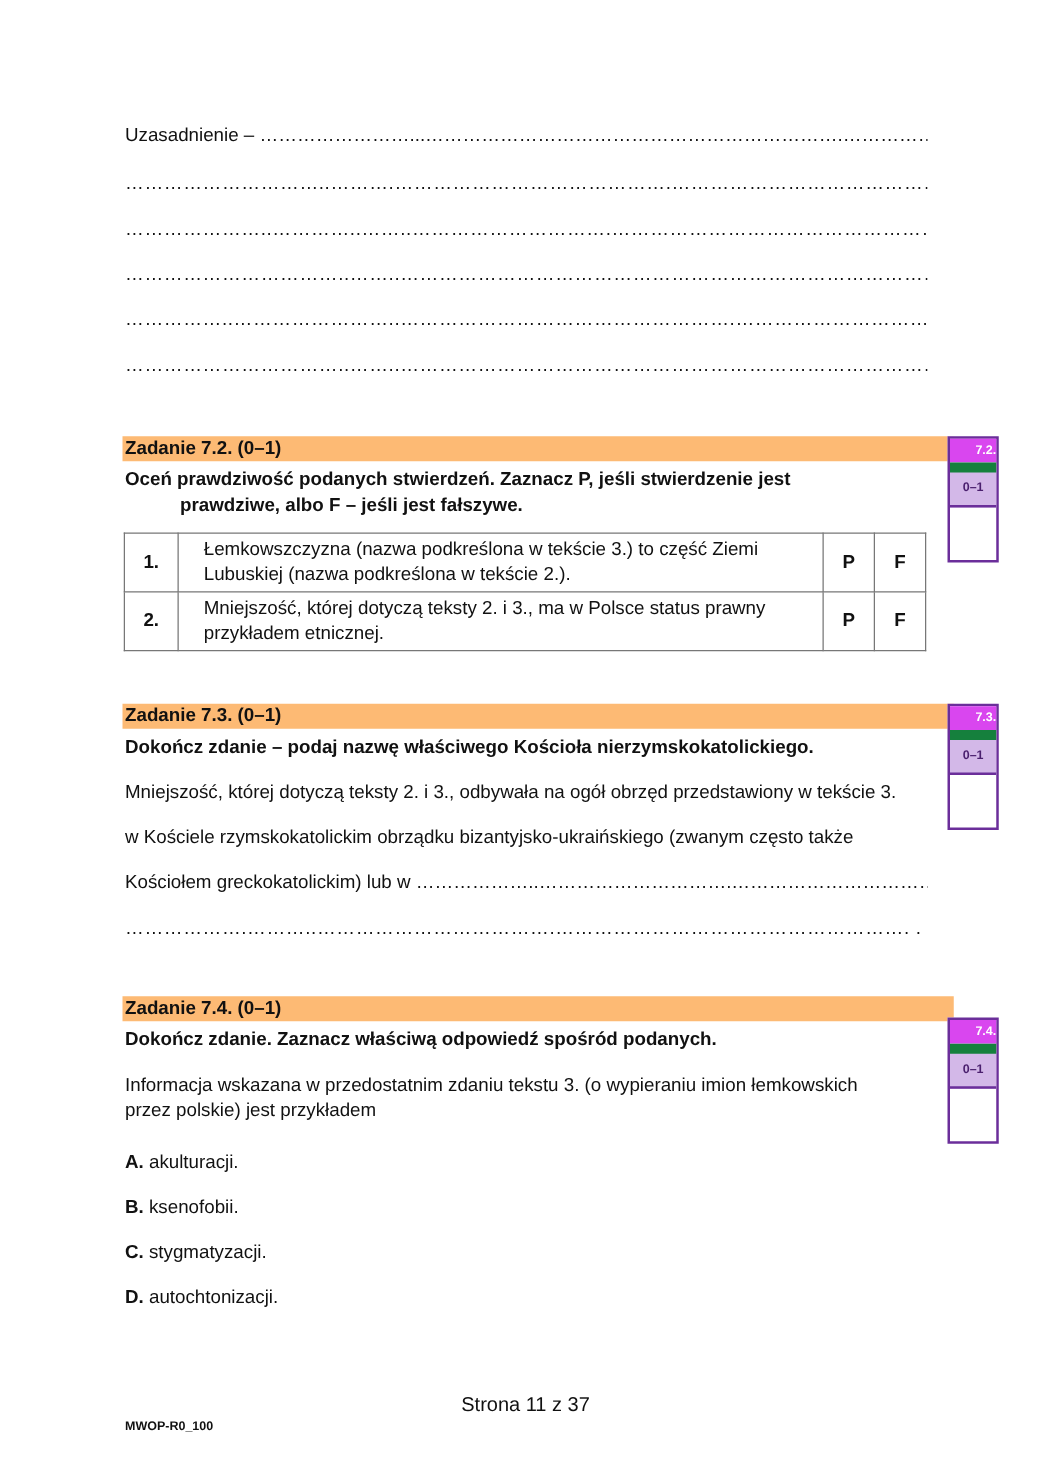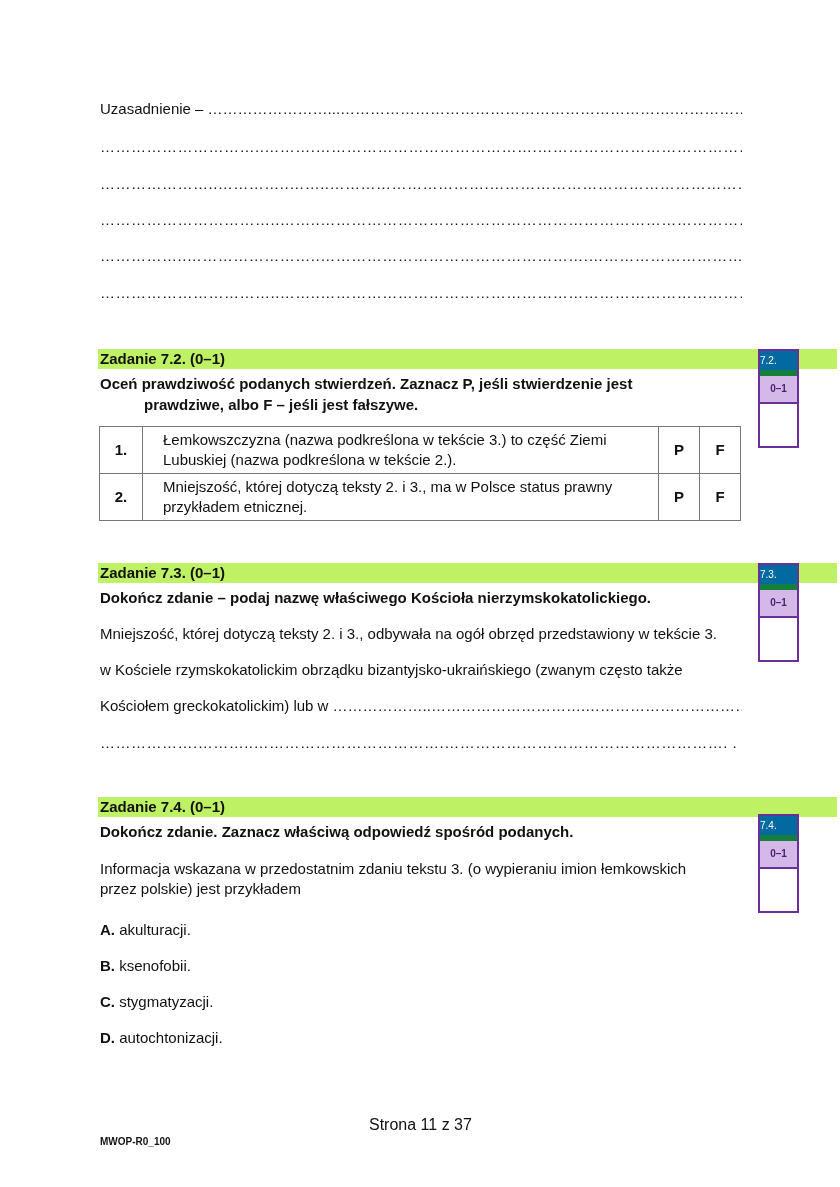--- a/index.html
+++ b/index.html
@@ -1,26 +1,26 @@
 <!DOCTYPE html>
 <html><head>
 <meta charset="utf-8">
 <style>
   html, body { margin: 0; padding: 0; background: #ffffff; }
   body { width: 840px; height: 1187px; position: relative; overflow: hidden;
          font-family: "Liberation Sans", sans-serif; color: #111; }
   .abs { position: absolute; }
   .txt { font-size: 15px; line-height: 18px; white-space: nowrap; }
   .dots { font-size: 15px; line-height: 18px; white-space: nowrap; overflow: hidden; letter-spacing: 0.5px; }
-  .task-bar { position: absolute; left: 98px; width: 739px; height: 20px; background: #bef264; }
+  .task-bar { position: absolute; left: 98px; width: 665px; height: 20px; background: #fdba74; }
   .task-bar span { font-weight: bold; font-size: 15px; line-height: 20px; padding-left: 2px; }
   .bold { font-weight: bold; }
   .score { position: absolute; left: 758px; width: 37px; border: 2px solid #6b2e9a; background: #fff; }
-  .score .num { background: #0369a1; color: #fff; font-weight: normal; font-size: 10px; text-align: left; height: 19px; line-height: 19px; }
-  .score .pts { background: #d3b8e8; color: #4a1f6e; font-weight: bold; font-size: 10px; text-align: center; height: 26px; line-height: 26px; border-top: 6px solid #15803d; border-bottom: 2px solid #6b2e9a; }
+  .score .num { background: #d946ef; color: #fff; font-weight: bold; font-size: 10px; text-align: right; height: 19px; line-height: 19px; }
+  .score .pts { background: #d3b8e8; color: #4a1f6e; font-weight: bold; font-size: 10px; text-align: center; height: 26px; line-height: 26px; border-top: 8px solid #15803d; border-bottom: 2px solid #6b2e9a; }
   .score .blank { height: 42px; }
   table.tf { position: absolute; left: 99px; top: 426px; width: 642px; border-collapse: collapse; }
   table.tf td { border: 1.5px solid #777; font-size: 15px; line-height: 20px; vertical-align: middle; }
   table.tf td.n { width: 40px; text-align: center; font-weight: bold; height: 44px; }
   table.tf td.s { padding: 2px 20px; margin-left: 19px; }
   table.tf td.pf { width: 38px; text-align: center; font-weight: bold; }
 </style>
 </head>
 <body>
 

